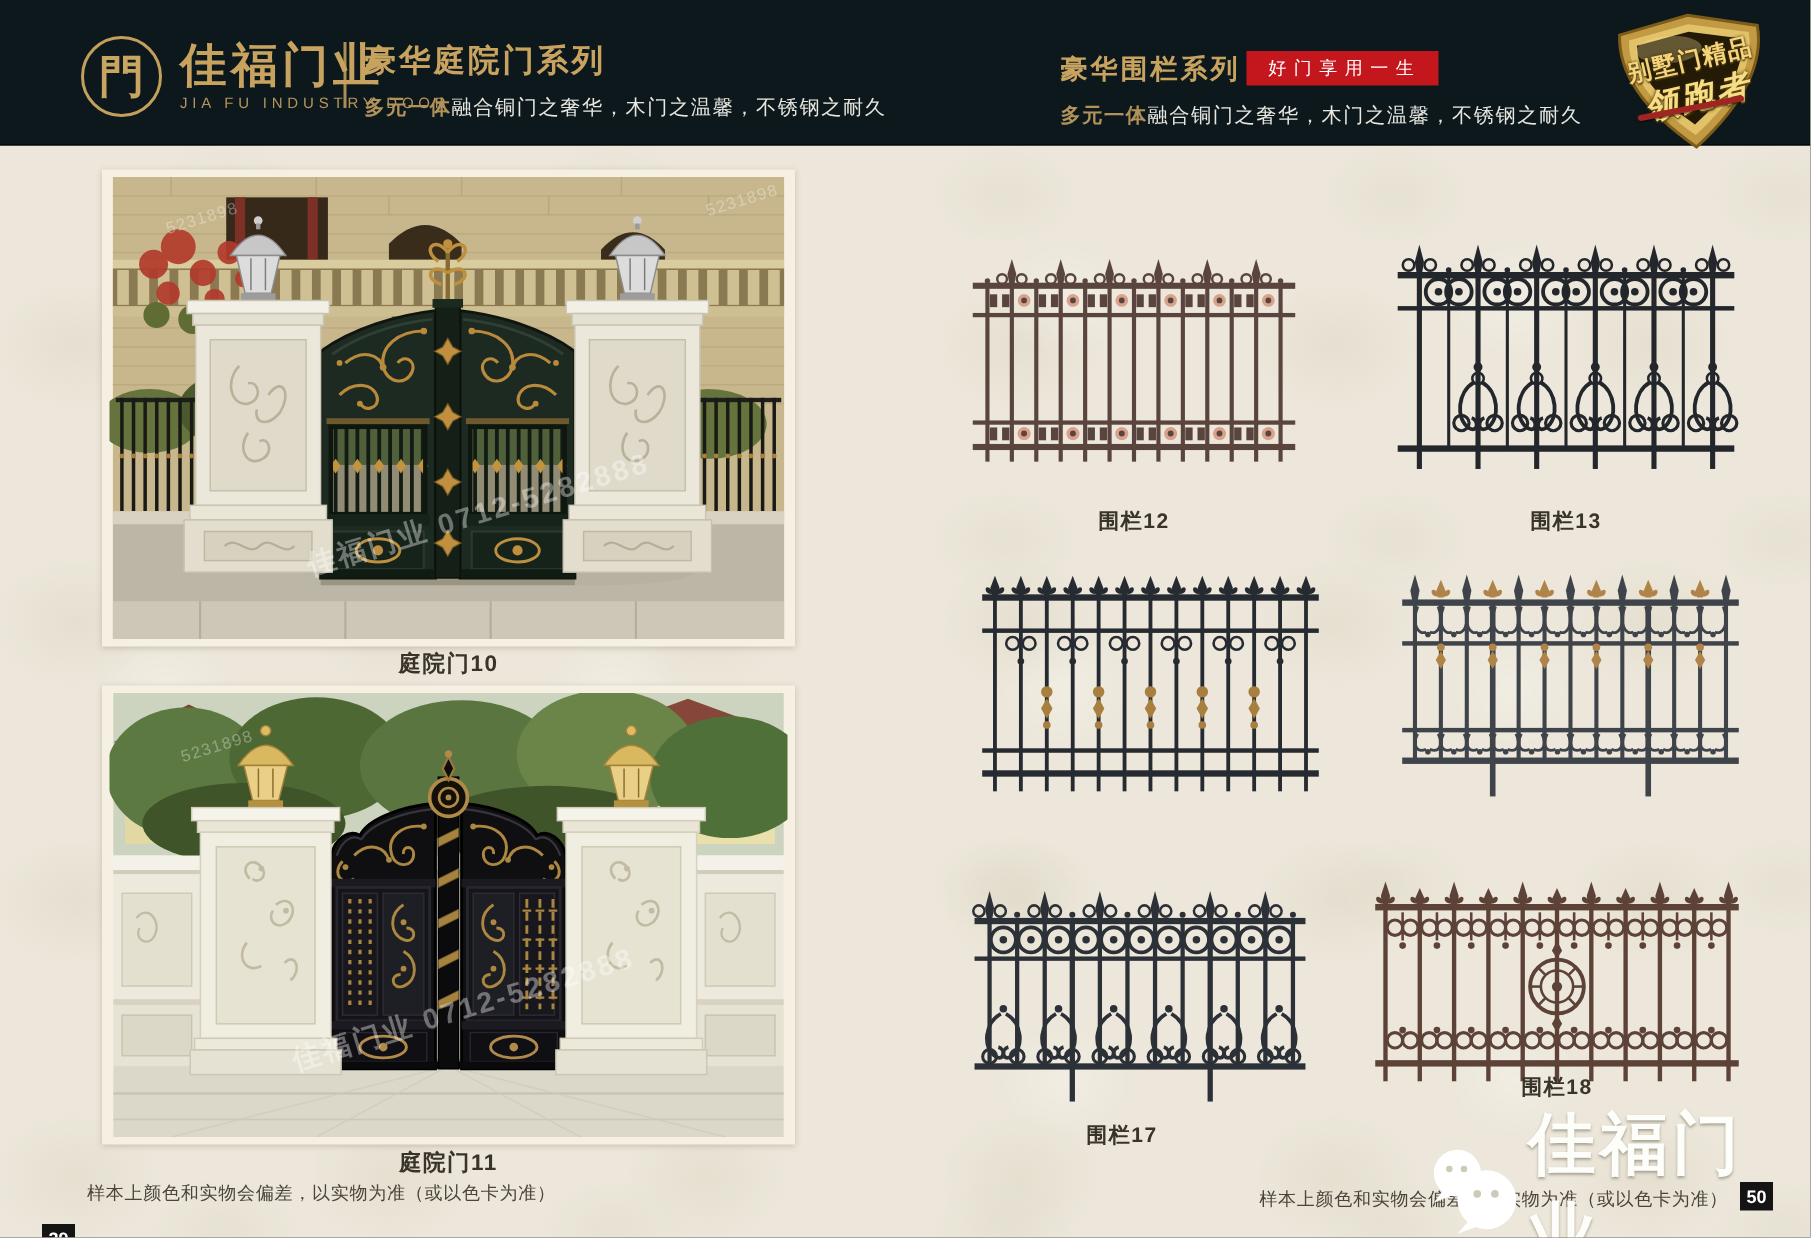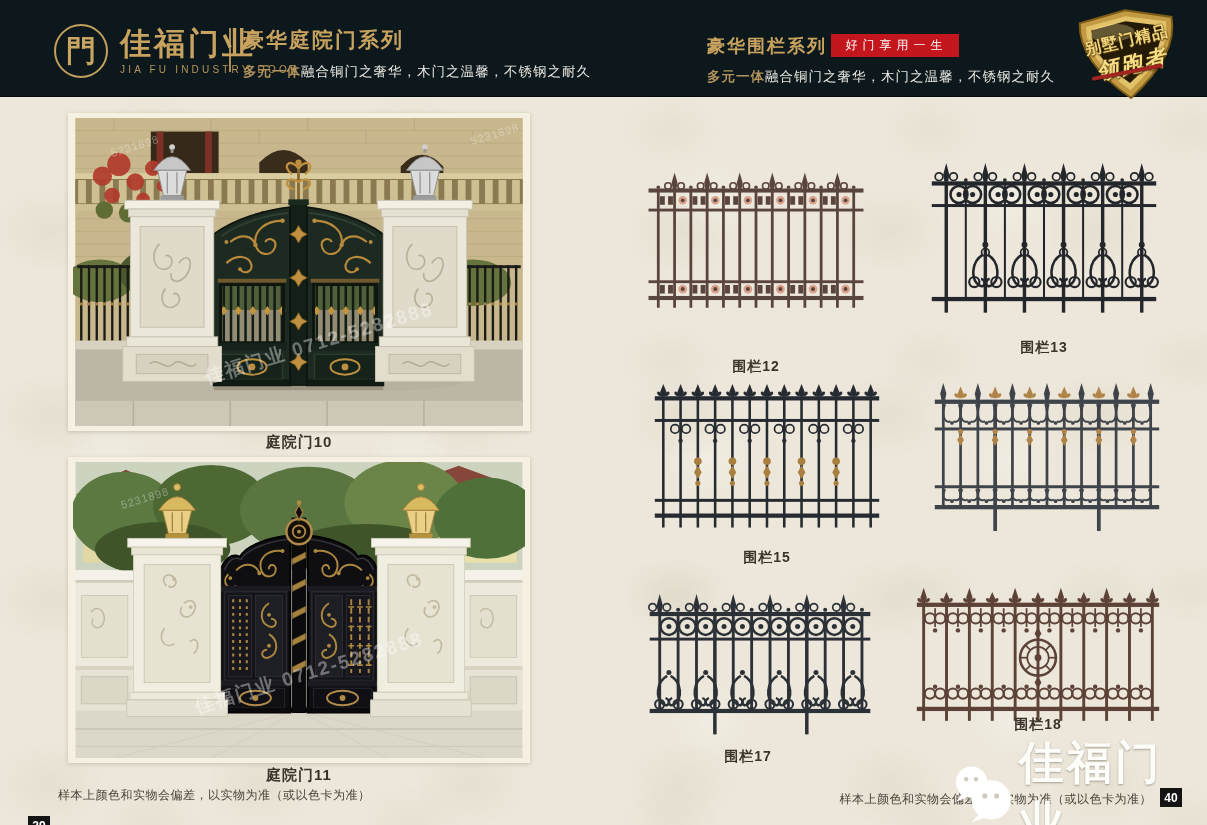--- a/index.html
+++ b/index.html
@@ -55,21 +55,21 @@
   
   .fence { position:absolute; }
   .fence svg { display:block; width:100%; height:100%; }
   .f12 { left:642px; top:155px; width:228px; height:172px; }
   .f13 { left:925px; top:148px; width:238px; height:178px; }
   .f15 { left:648px; top:372px; width:238px; height:170px; }
   .f16 { left:928px; top:368px; width:238px; height:178px; }
   .f17 { left:643px; top:574px; width:234px; height:177px; }
   .f18 { left:910px; top:580px; width:256px; height:152px; }
   .fence-caption { position:absolute; text-align:center; color:#39332a; font-size:14px; font-weight:bold; letter-spacing:1px; }
-  .cap-f12 { left:642px; width:228px; top:358px; }
+  .cap-f12 { left:642px; width:228px; top:339px; }
   .cap-f13 { left:925px; width:238px; top:339px; }
   .cap-f15 { left:648px; width:238px; top:549px; }
   .cap-f16 { left:928px; width:238px; top:549px; }
   .cap-f17 { left:631px; width:234px; top:748px; }
   .cap-f18 { left:910px; width:256px; top:716px; }
 
   
   .pagenum { position:absolute; width:22px; height:19px; background:#141414; color:#fff; font-size:12px; font-weight:bold; display:flex; align-items:center; justify-content:center; }
   .pn-left { left:28px; top:816px; }
   .pn-right { left:1160px; top:788px; }
@@ -824,21 +824,20 @@
         <circle cx="235.13" cy="56" r="5" fill="none" stroke="#262b31" stroke-width="2"></circle>
         <circle cx="248.13" cy="56" r="5" fill="none" stroke="#262b31" stroke-width="2"></circle>
         <rect x="240.63" y="48" width="2" height="20" fill="#262b31"></rect>
         <circle cx="241.63" cy="70" r="2.6" fill="#262b31"></circle>
         <rect x="260.46" y="20" width="3" height="152" fill="#262b31"></rect>
         <path d="M261.96 3 L265.56 12.3 L264.15999999999997 18 L259.76 18 L258.35999999999996 12.3 Z" fill="#262b31"></path>
         <path d="M260.35999999999996 15 C253.95999999999998 7,251.95999999999998 17,259.35999999999996 17.4 Z" fill="#262b31"></path>
         <path d="M263.56 15 C269.96 7,271.96 17,264.56 17.4 Z" fill="#262b31"></path>
       </svg>
     </figure>
-  <div class="fence-caption cap-f15">围栏15</div>
   <figure class="fence f16">
       <svg viewBox="0 0 280 186" preserveAspectRatio="xMidYMid meet">
         <rect x="8" y="25.5" width="264" height="5" fill="#3f444b"></rect>
         <rect x="8" y="58.25" width="264" height="3.5" fill="#3f444b"></rect>
         <rect x="8" y="126.25" width="264" height="3.5" fill="#3f444b"></rect>
         <rect x="8" y="149.5" width="264" height="5" fill="#3f444b"></rect>
         <rect x="16.4" y="28" width="3.2" height="124" fill="#3f444b"></rect>
         <path d="M18 6 L21.6 18.4 L20.2 26 L15.8 26 L14.4 18.4 Z" fill="#3f444b"></path>
         <rect x="36.73" y="28" width="3.2" height="124" fill="#3f444b"></rect>
         <path d="M38.33 10 L41.93 18.68 L40.53 24 L36.129999999999995 24 L34.73 18.68 Z" fill="#b08448"></path>
@@ -1189,21 +1188,21 @@
         <circle cx="150" cy="88" r="4" fill="#5d4238"></circle>
         <path d="M150 52 L154 60 L150 66 L146 60 Z" fill="#5d4238"></path>
         <path d="M150 110 L154 117 L150 124 L146 117 Z" fill="#5d4238"></path>
       </svg>
     </figure>
   <div class="fence-caption cap-f18">围栏18</div>
 
   <div class="pagenum pn-left">29</div>
   <div class="disclaimer dc-left">样本上颜色和实物会偏差，以实物为准（或以色卡为准）</div>
   <div class="disclaimer dc-right">样本上颜色和实物会偏差，以实物为准（或以色卡为准）</div>
-  <div class="pagenum pn-right">40</div>
+  <div class="pagenum pn-right">50</div>
 
   <div class="brand-wm">
     <svg width="70" height="66" viewBox="0 0 70 66">
       <circle cx="22" cy="22" r="16" fill="#ffffff"></circle>
       <path d="M12 34 L6 42 L18 37 Z" fill="#ffffff"></path>
       <circle cx="16.5" cy="19" r="2.2" fill="#cfc9ba"></circle>
         <circle cx="26.5" cy="19" r="2.2" fill="#cfc9ba"></circle>
       <circle cx="42" cy="40" r="20" fill="#ffffff"></circle>
       <path d="M30 54 L22 63 L36 58 Z" fill="#ffffff"></path>
       <circle cx="35.5" cy="36" r="2.6" fill="#cfc9ba"></circle>

